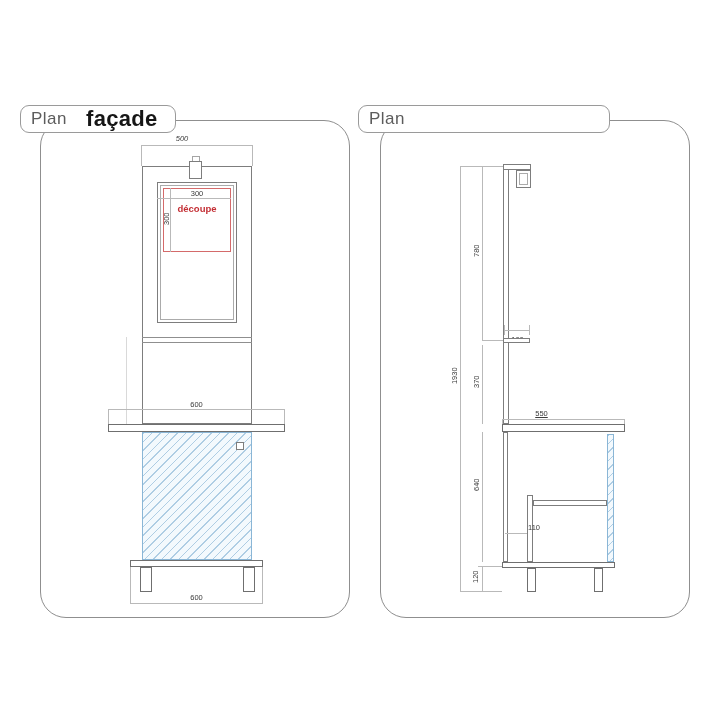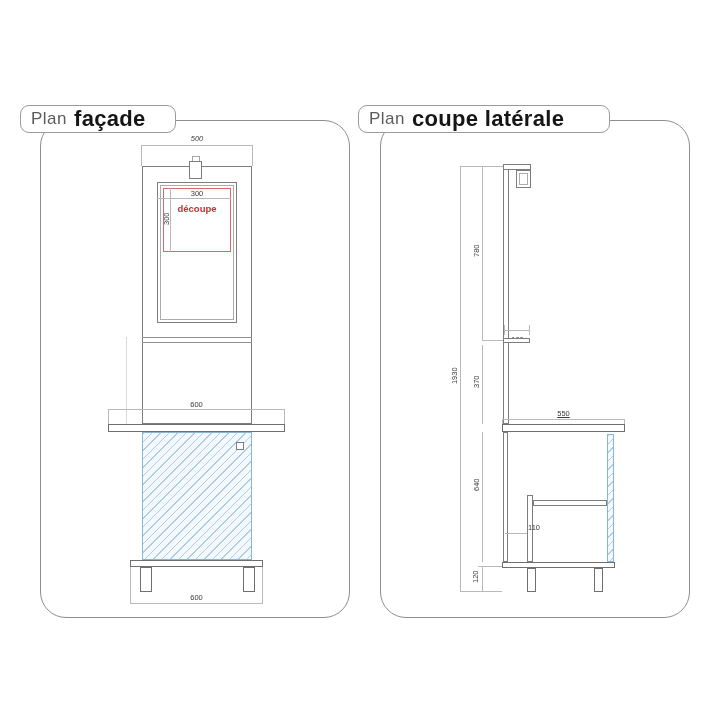--- a/index.html
+++ b/index.html
@@ -2,21 +2,21 @@
 <html><head>
 <meta charset="utf-8">
 <style>
   html,body{margin:0;padding:0;background:#fff;}
   #stage{position:relative;width:720px;height:720px;background:#ffffff;overflow:hidden;
          font-family:"Liberation Sans",sans-serif;}
   .frame{position:absolute;border:1px solid #8f8f8f;border-radius:26px;background:#fff;box-sizing:border-box;}
   .titlebox{position:absolute;background:#fff;border:1px solid #9a9a9a;border-radius:9px;
             display:flex;align-items:center;padding:0 10px;box-sizing:border-box;}
   .titlebox .pfx{font-size:17px;font-weight:300;color:#5c5c5c;letter-spacing:.5px;}
-  .titlebox .nm{font-size:22px;font-weight:700;color:#161616;margin-left:7px;letter-spacing:.3px;}
+  .titlebox .nm{font-size:22px;font-weight:700;color:#161616;margin-left:19px;letter-spacing:.3px;}
   .h{position:absolute;height:1px;background:#8f8f8f;}
   .v{position:absolute;width:1px;background:#8f8f8f;}
   .h.dim,.v.dim{background:#b9b9b9;}
   .v.faint{background:#d9d9d9;}
   .box{position:absolute;border:1px solid #7d7d7d;background:#fff;box-sizing:border-box;}
   .box.lt{border-color:#a5a5a5;}
   .t{position:absolute;font-size:7.5px;line-height:1;color:#3a3a3a;text-align:center;}
   .rot{transform:rotate(-90deg);}
   .red-t{position:absolute;color:#c42f35;font-weight:700;text-align:center;}
   .redbox{position:absolute;border:1px solid #d46a6a;box-sizing:border-box;}
@@ -24,21 +24,21 @@
          background-image:repeating-linear-gradient(135deg,rgba(138,182,214,.65) 0px,rgba(138,182,214,.65) 1px,transparent 1px,transparent 6px);}
   .wm{position:absolute;font-size:17px;font-weight:500;color:#ebeb28;letter-spacing:.4px;}
 </style>
 </head>
 <body>
 
 <div id="stage">
 
   <div class="frame" style="left:40px;top:120px;width:310px;height:498px;"></div>
 
-  <div class="t" style="left:141px;top:135px;width:112px;font-style:italic;">500</div>
+  <div class="t" style="left:126px;top:135px;width:112px;font-style:italic;">500</div>
   <div class="h dim" style="left:141px;top:145px;width:112px;"></div>
   <div class="v dim" style="left:141px;top:145px;height:21px;"></div>
   <div class="v dim" style="left:252px;top:145px;height:21px;"></div>
 
   <div class="box" style="left:142px;top:166px;width:110px;height:258px;"></div>
   <div class="box lt" style="left:192px;top:156px;width:8px;height:6px;"></div>
   <div class="box" style="left:189px;top:161px;width:13px;height:18px;"></div>
 
   <div class="box" style="left:157px;top:182px;width:80px;height:141px;"></div>
   <div class="box lt" style="left:160px;top:185px;width:74px;height:135px;border-color:#ababab;"></div>
@@ -102,37 +102,36 @@
   <div class="box" style="left:503px;top:164px;width:28px;height:6px;"></div>
   <div class="box" style="left:516px;top:170px;width:15px;height:18px;"></div>
   <div class="box lt" style="left:519px;top:173px;width:9px;height:12px;border-color:#ababab;"></div>
 
   <div class="t" style="left:504px;top:336px;width:27px;">100</div>
   <div class="h dim" style="left:504px;top:330px;width:26px;"></div>
   <div class="v dim" style="left:504px;top:325px;height:10px;"></div>
   <div class="v dim" style="left:529px;top:325px;height:10px;"></div>
   <div class="box" style="left:503px;top:338px;width:27px;height:5px;"></div>
 
-  <div class="t" style="left:502px;top:410px;width:123px;text-decoration:underline;">550</div>
+  <div class="t" style="left:480px;top:410px;width:123px;text-decoration:underline;">550</div>
   <div class="h dim" style="left:502px;top:419px;width:123px;"></div>
   <div class="v dim" style="left:502px;top:419px;height:5px;"></div>
   <div class="v dim" style="left:624px;top:419px;height:5px;"></div>
   <div class="box" style="left:502px;top:424px;width:123px;height:8px;border-color:#6f6f6f;"></div>
 
   <div class="box" style="left:503px;top:432px;width:5px;height:130px;"></div>
   <div class="hatch" style="left:607px;top:434px;width:7px;height:128px;"></div>
   <div class="box" style="left:527px;top:495px;width:6px;height:67px;"></div>
   <div class="box" style="left:533px;top:500px;width:74px;height:6px;"></div>
 
   <div class="t" style="left:521px;top:524px;width:26px;">110</div>
   <div class="h dim" style="left:505px;top:533px;width:22px;"></div>
 
   <div class="box" style="left:502px;top:562px;width:113px;height:6px;border-color:#6f6f6f;"></div>
   <div class="box" style="left:527px;top:568px;width:9px;height:24px;border-color:#6f6f6f;"></div>
   <div class="box" style="left:594px;top:568px;width:9px;height:24px;border-color:#6f6f6f;"></div>
 
   <div class="titlebox" style="left:358px;top:105px;width:252px;height:28px;">
     <span class="pfx">Plan</span>
-    <span class="nm">coupe latérale</span>
   </div>
 
 
 </div>
 
 </body></html>

